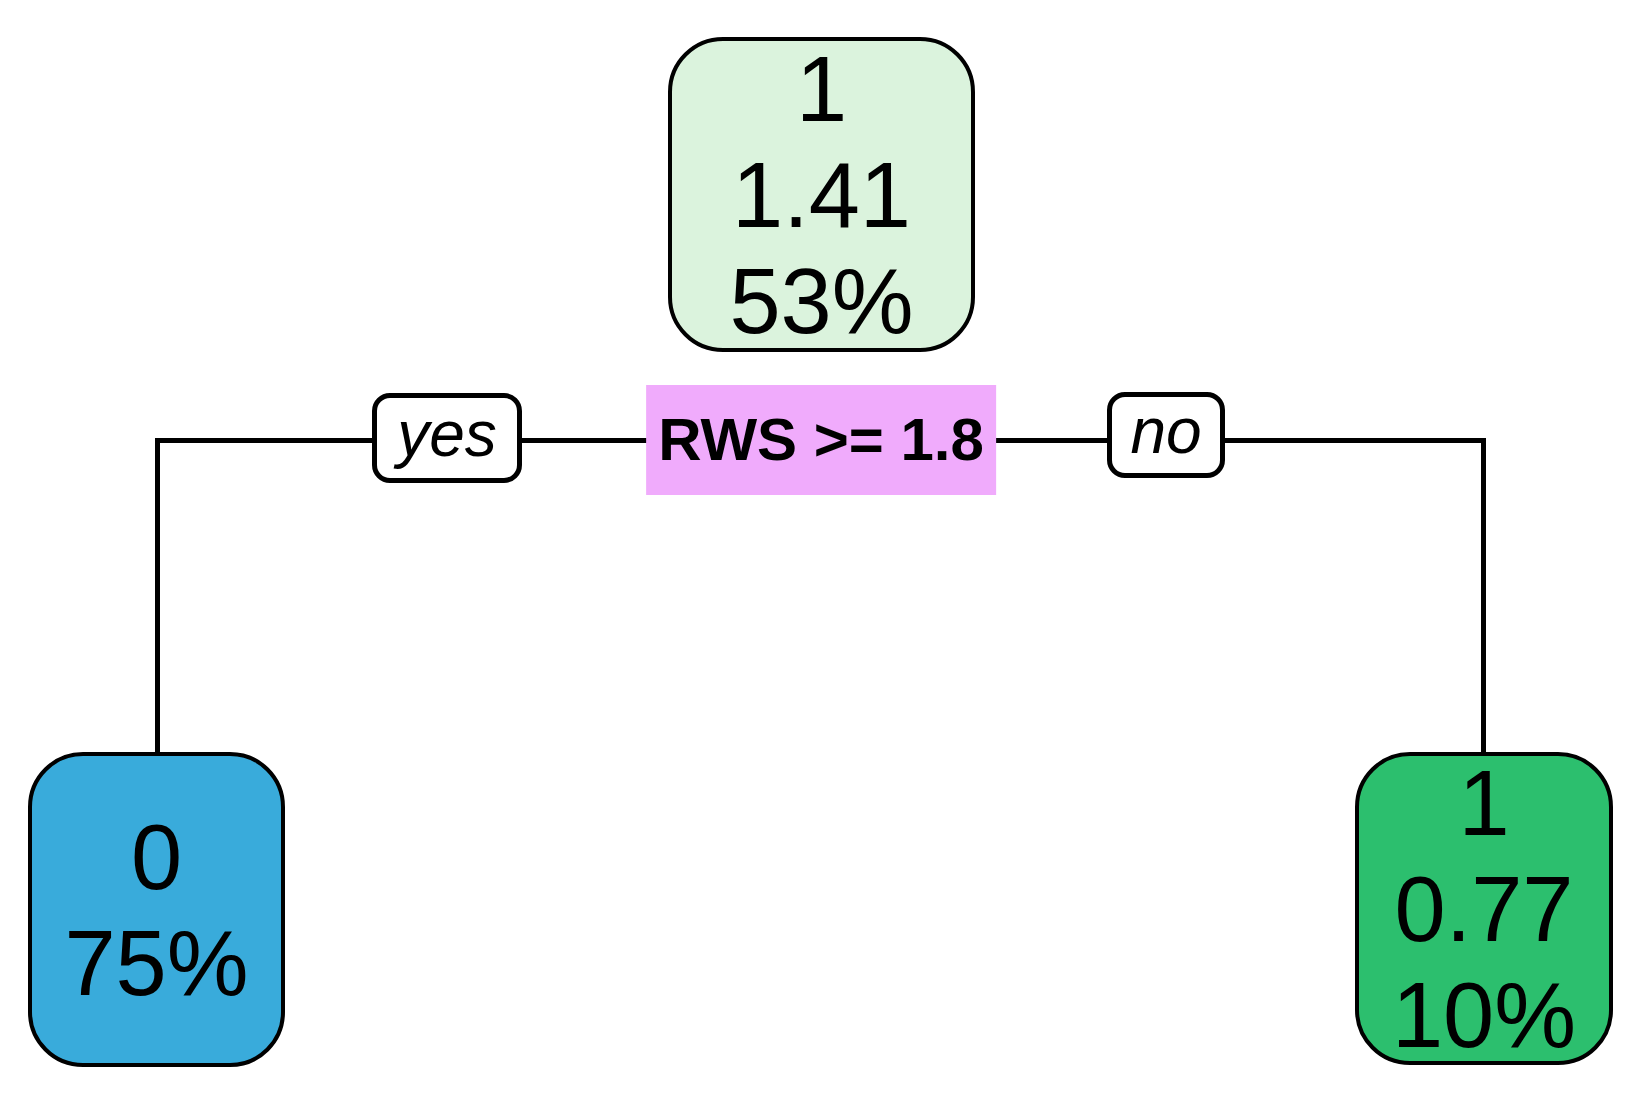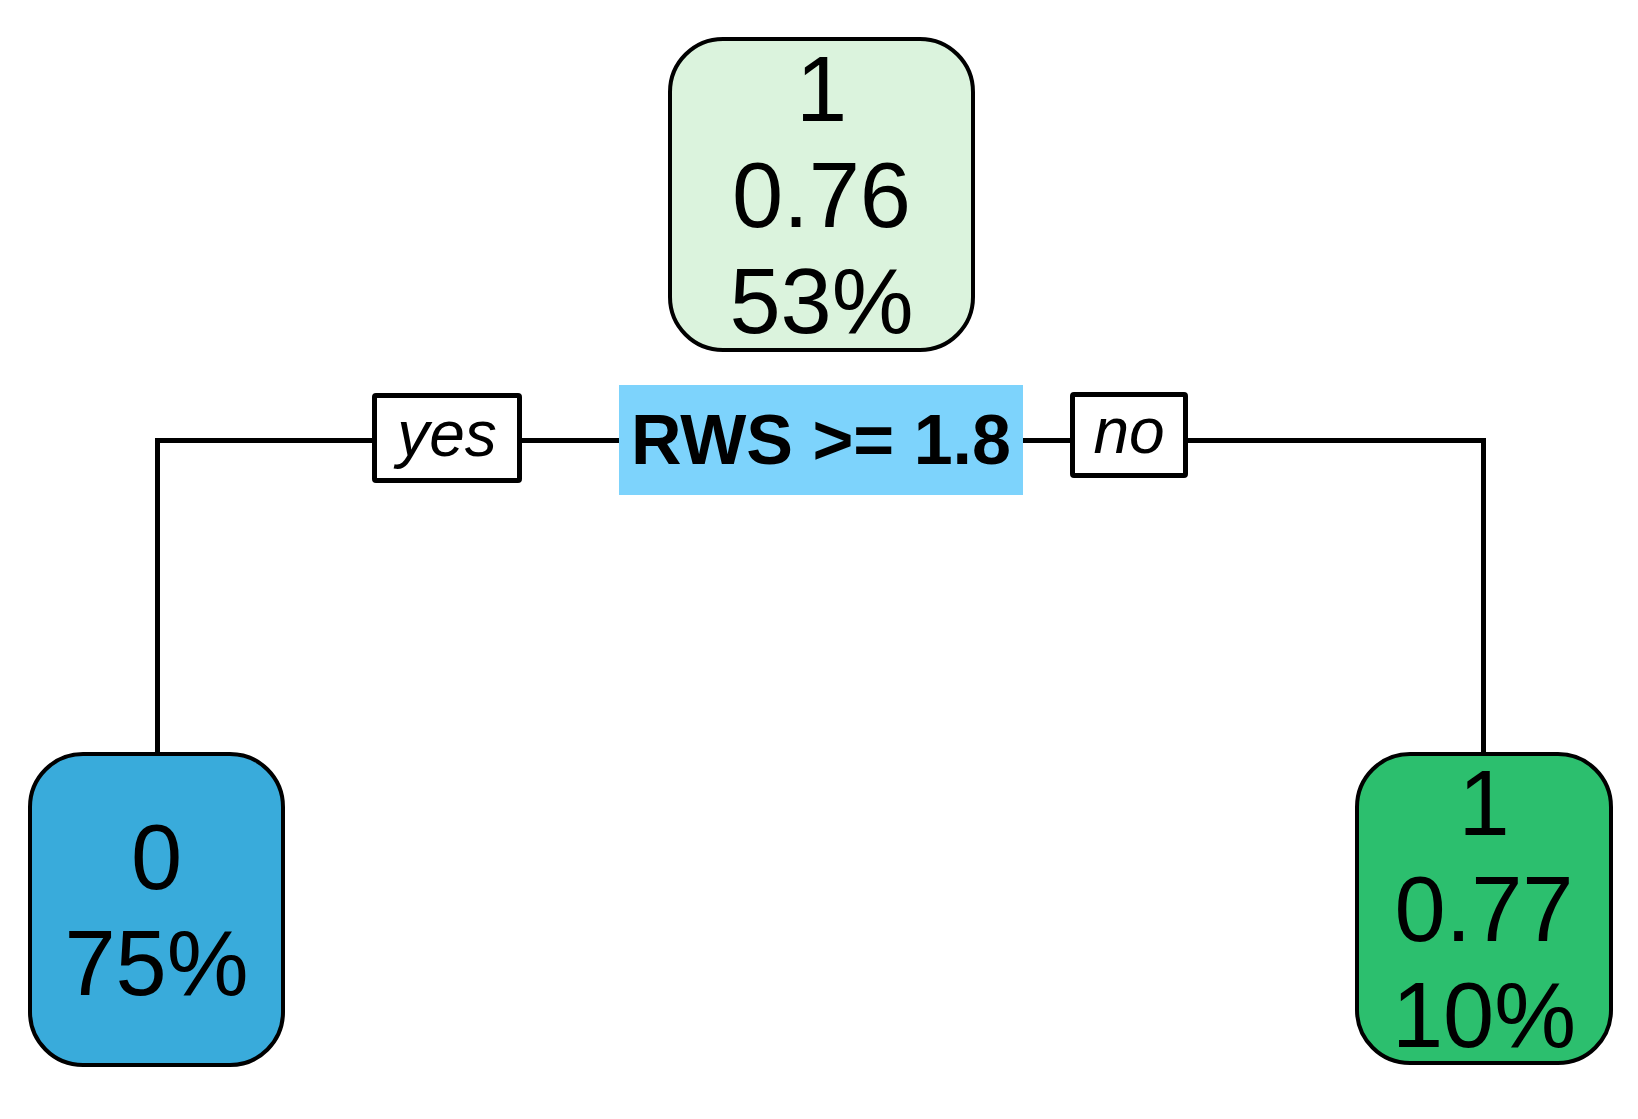--- a/index.html
+++ b/index.html
@@ -42,43 +42,43 @@
   .node-right { left: 1355px; top: 752px; width: 258px; height: 313px; }
 
   .split-label {
     position: absolute;
     left: 821px;
     top: 385px;
     transform: translateX(-50%);
     height: 110px;
     line-height: 110px;
     padding: 0 12px;
-    background: #7dd3fc;
+    background: #f0abfc;
     color: #000000;
-    font-size: 70px;
+    font-size: 60px;
     font-weight: bold;
     white-space: nowrap;
   }
   .branch-tag {
     position: absolute;
     box-sizing: border-box;
     background: #ffffff;
     border: 5px solid #000000;
-    border-radius: 4px;
+    border-radius: 18px;
     display: flex;
     align-items: center;
     justify-content: center;
     color: #000000;
     font-size: 64px;
     font-style: italic;
     line-height: 1;
     padding-bottom: 8px;
   }
   .tag-yes { left: 372px;  top: 393px; width: 150px; height: 90px; }
-  .tag-no  { left: 1070px; top: 392px; width: 118px; height: 86px; }
+  .tag-no  { left: 1107px; top: 392px; width: 118px; height: 86px; }
 </style>
 </head>
 <body>
 
 <div class="canvas">
 
   <div class="branch-line hline"></div>
   <div class="branch-line vline-left"></div>
   <div class="branch-line vline-right"></div>
 
@@ -86,21 +86,21 @@
 
   <div class="branch-tag tag-yes">
     <span>yes</span>
   </div>
   <div class="branch-tag tag-no">
     <span>no</span>
   </div>
 
   <div class="node node-root" style="background-color: rgb(219, 243, 221);">
     <span>1</span>
-    <span>0.76</span>
+    <span>1.41</span>
     <span>53%</span>
   </div>
 
   <div class="node node-left" style="background-color: rgb(57, 171, 219);">
     <span>0</span>
     <span>75%</span>
   </div>
 
   <div class="node node-right" style="background-color: rgb(44, 191, 110);">
     <span>1</span>

